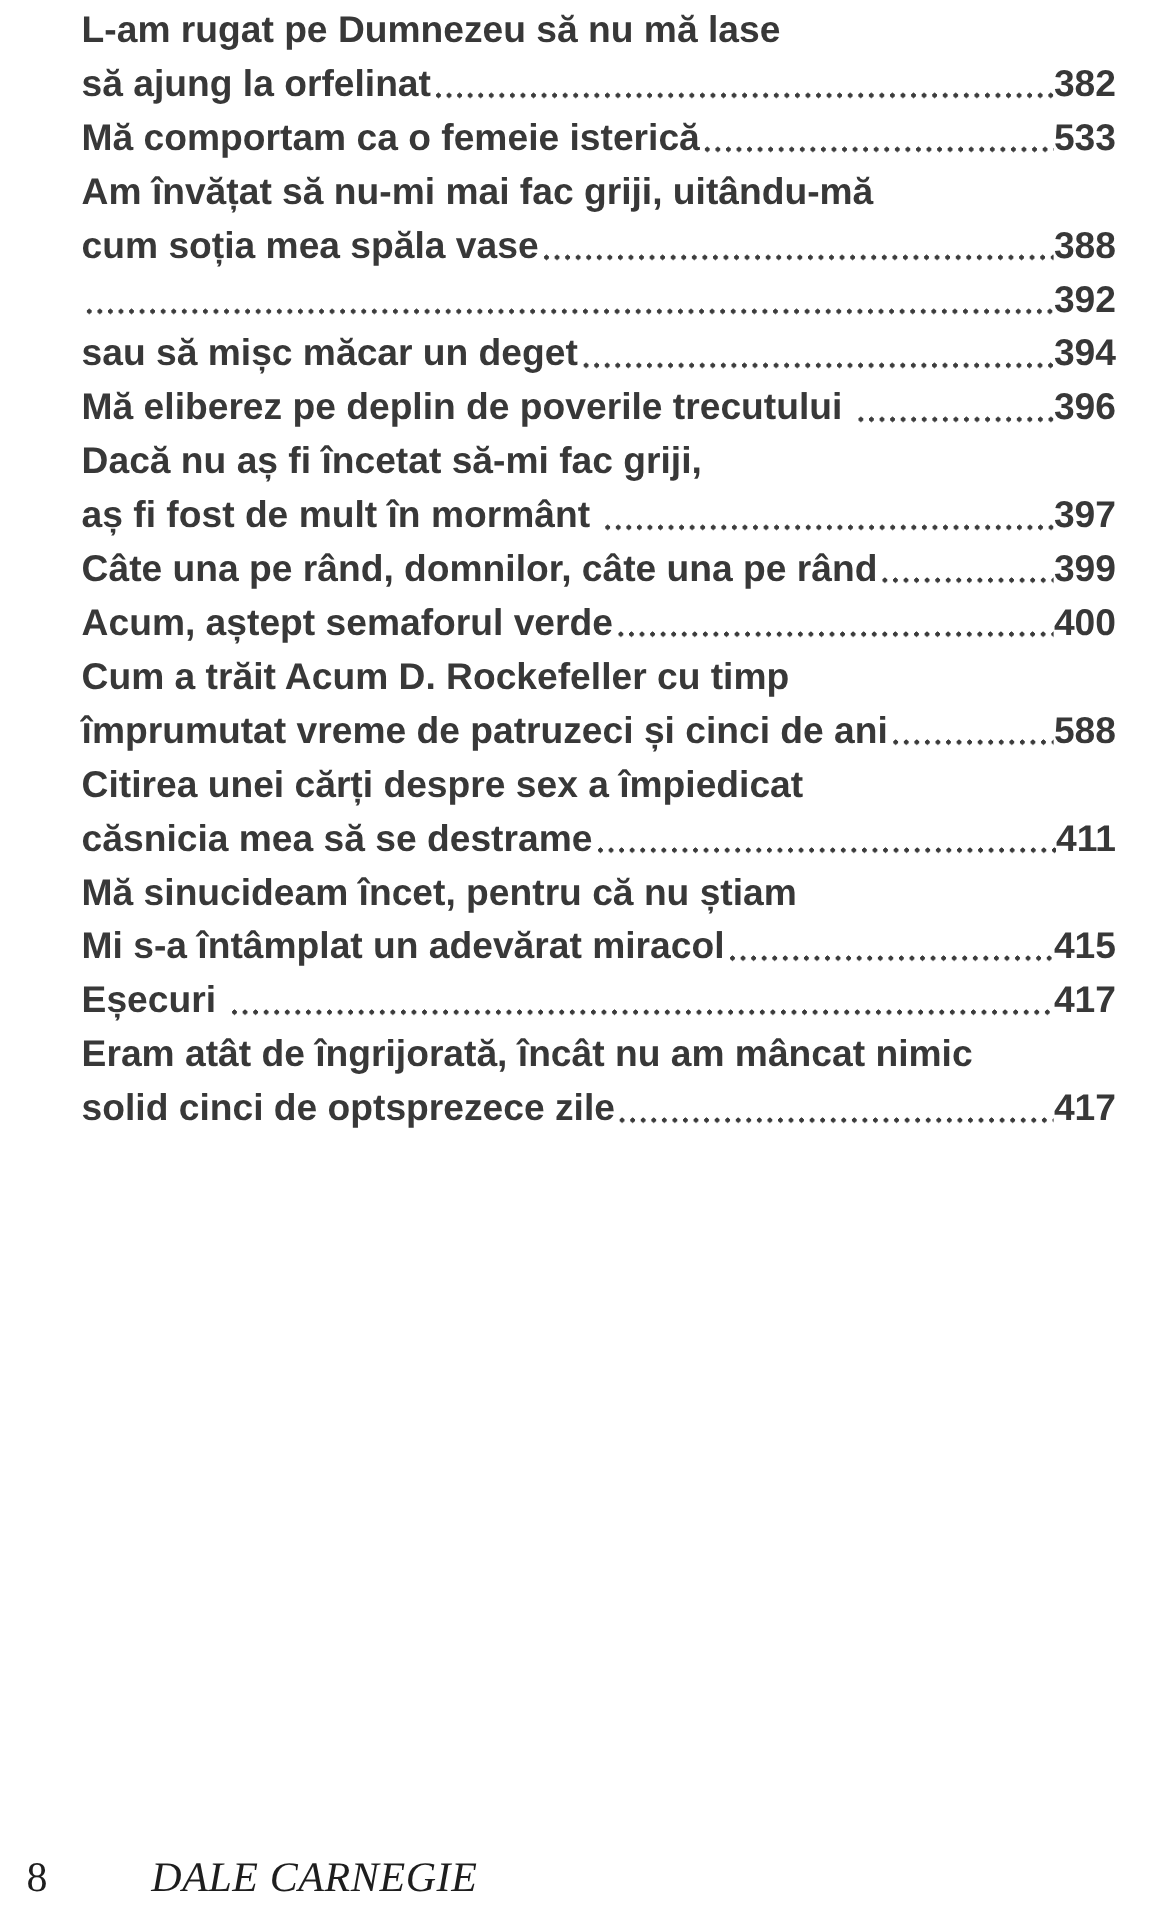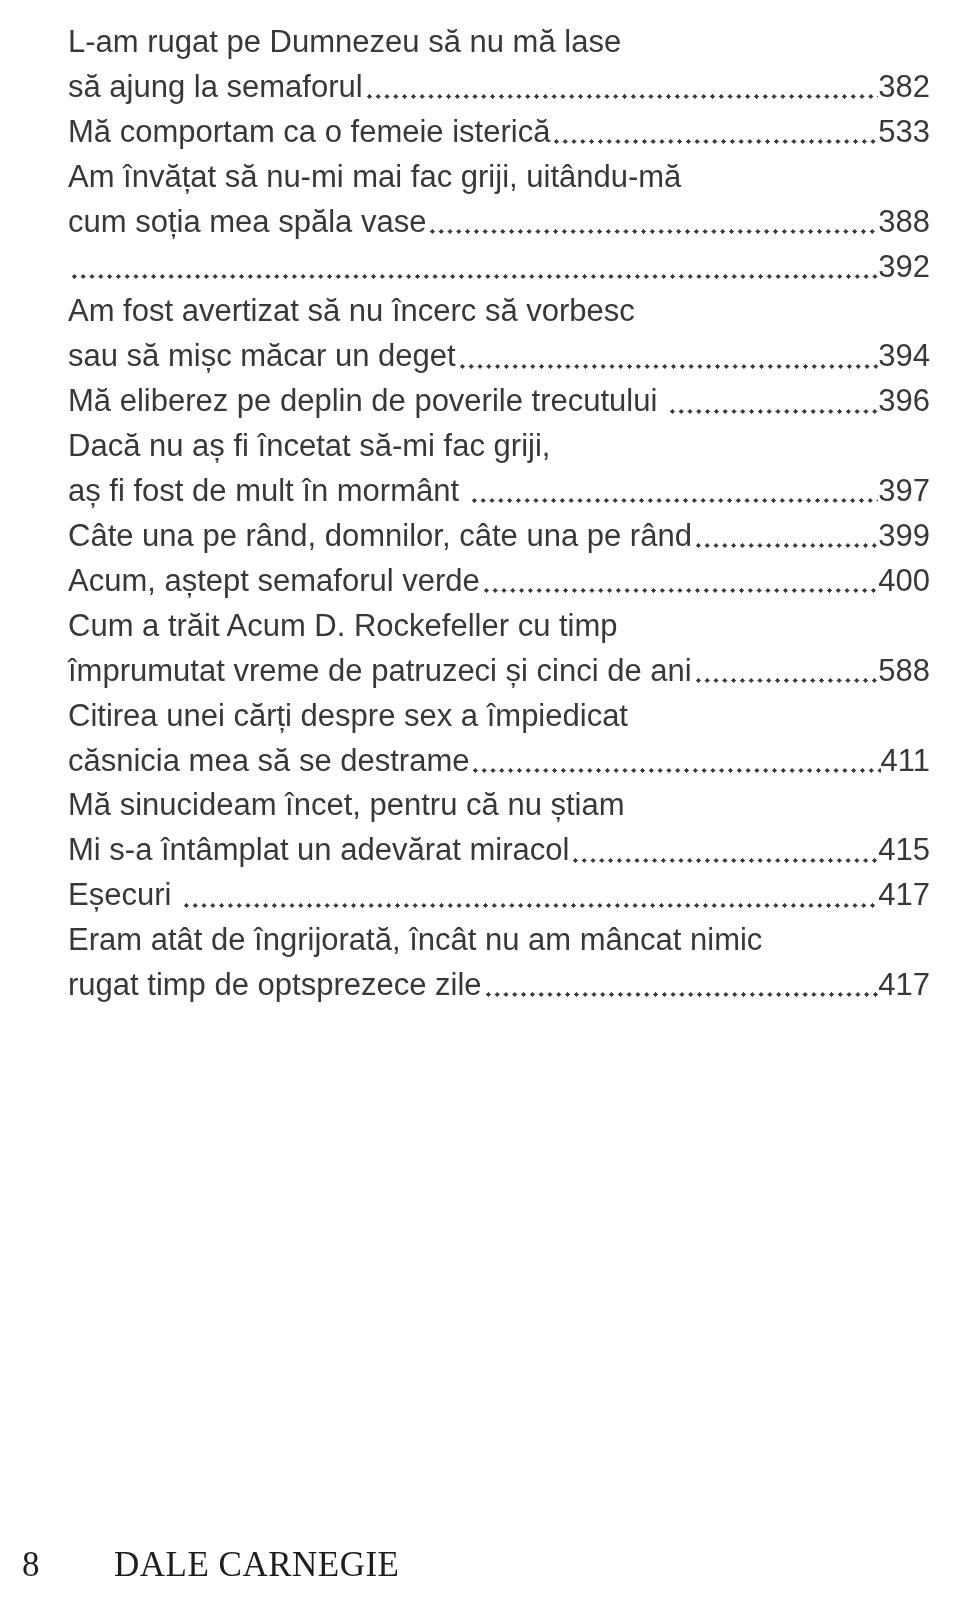--- a/index.html
+++ b/index.html
@@ -7,26 +7,26 @@
     width: 972px;
     height: 1600px;
     background: #ffffff;
     position: relative;
     overflow: hidden;
     font-family: "Liberation Sans", sans-serif;
   }
   .toc {
     position: absolute;
     left: 68px;
-    top: 20px;
+    top: 3px;
     width: 862px;
     color: #383838;
     font-size: 31px;
     line-height: 44.9px;
-    font-weight: 400;
+    font-weight: 700;
   }
   .entry { }
   .line { display: flex; }
   .txt { white-space: pre; }
   .leader {
     flex: 1 1 auto;
     margin-left: 2px;
     background-image: radial-gradient(circle 2px at 50% 50%, #3c3c3c 98%, transparent 100%);
     background-size: 8.8px 4.6px;
     background-repeat: repeat-x;
@@ -38,32 +38,32 @@
     top: 1543px;
     left: 0;
     width: 100%;
     height: 46px;
     color: #1e1e1e;
     font-family: "Liberation Serif", serif;
     font-size: 35px;
     line-height: 44px;
   }
   .footer .num { position: absolute; left: 22px; }
-  .footer .title { position: absolute; left: 114px; letter-spacing: 0.5px; }
+  .footer .title { position: absolute; left: 126px; letter-spacing: 0.5px; font-style: italic; }
 </style>
 </head>
 <body>
 
 <div class="toc">
     <div class="entry">
       <div class="line">
         <span class="txt">L-am rugat pe Dumnezeu să nu mă lase</span>
       </div>
       <div class="line">
-        <span class="txt">să ajung la semaforul</span>
+        <span class="txt">să ajung la orfelinat</span>
         <span class="leader"></span>
         <span class="pg">382</span>
       </div>
     </div>
     <div class="entry">
       <div class="line">
         <span class="txt">Mă comportam ca o femeie isterică</span>
         <span class="leader"></span>
         <span class="pg">533</span>
       </div>
@@ -78,23 +78,20 @@
         <span class="pg">388</span>
       </div>
     </div>
     <div class="entry">
       <div class="line">
         <span class="leader"></span>
         <span class="pg">392</span>
       </div>
     </div>
     <div class="entry">
-      <div class="line">
-        <span class="txt">Am fost avertizat să nu încerc să vorbesc</span>
-      </div>
       <div class="line">
         <span class="txt">sau să mișc măcar un deget</span>
         <span class="leader"></span>
         <span class="pg">394</span>
       </div>
     </div>
     <div class="entry">
       <div class="line">
         <span class="txt">Mă eliberez pe deplin de poverile trecutului </span>
         <span class="leader"></span>
@@ -162,21 +159,21 @@
         <span class="txt">Eșecuri </span>
         <span class="leader"></span>
         <span class="pg">417</span>
       </div>
     </div>
     <div class="entry">
       <div class="line">
         <span class="txt">Eram atât de îngrijorată, încât nu am mâncat nimic</span>
       </div>
       <div class="line">
-        <span class="txt">rugat timp de optsprezece zile</span>
+        <span class="txt">solid cinci de optsprezece zile</span>
         <span class="leader"></span>
         <span class="pg">417</span>
       </div>
     </div>
   </div>
 
 <div class="footer">
   <span class="num">8</span>
   <span class="title">DALE CARNEGIE</span>
 </div>

